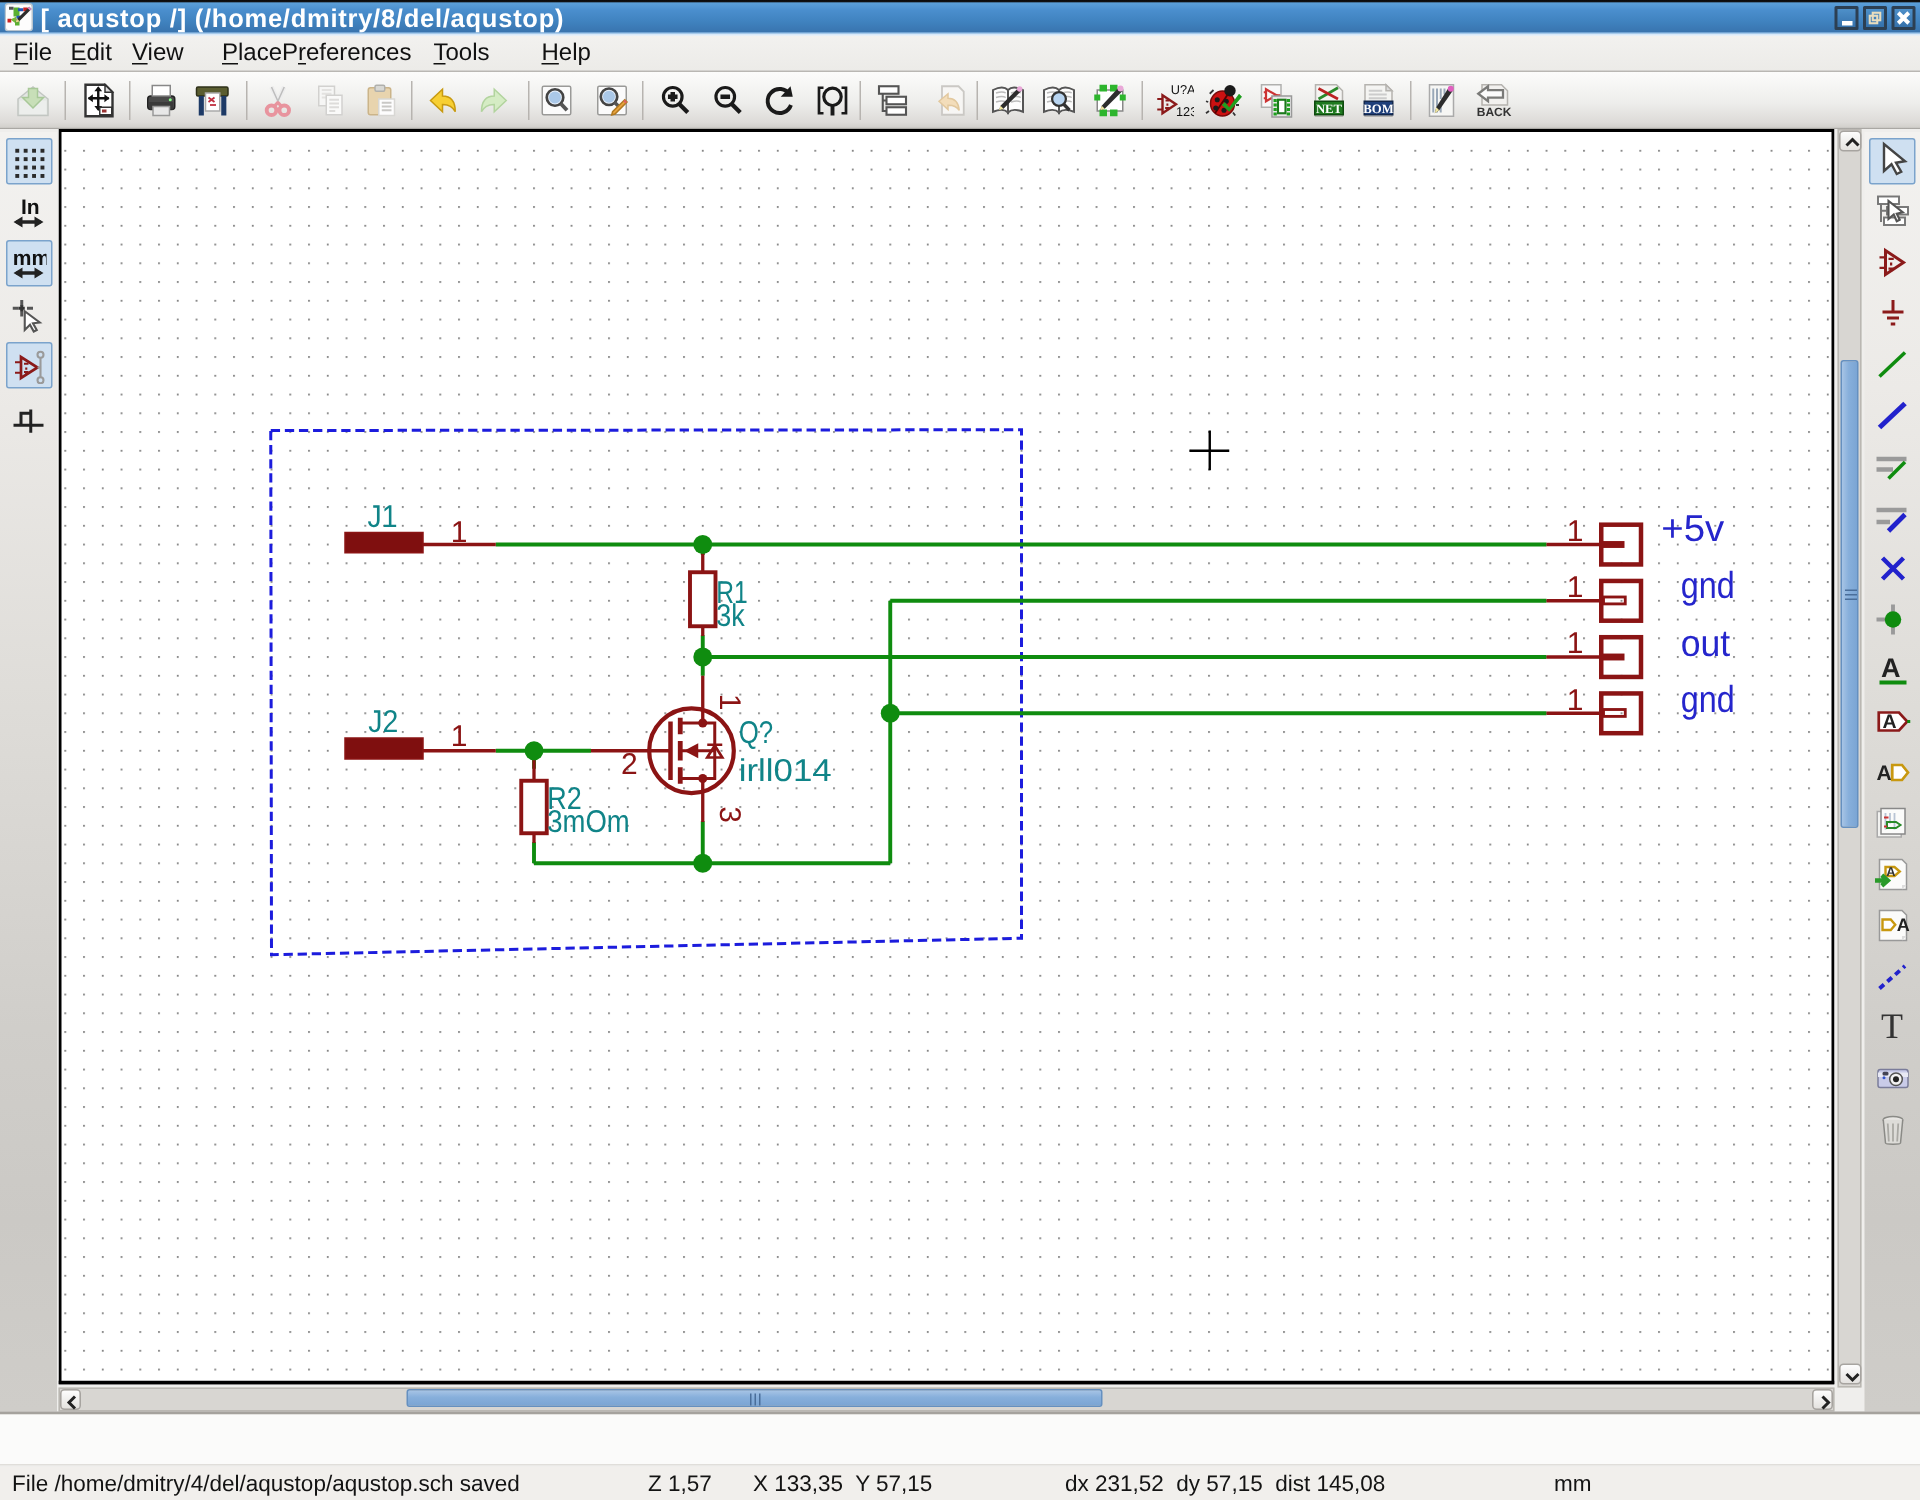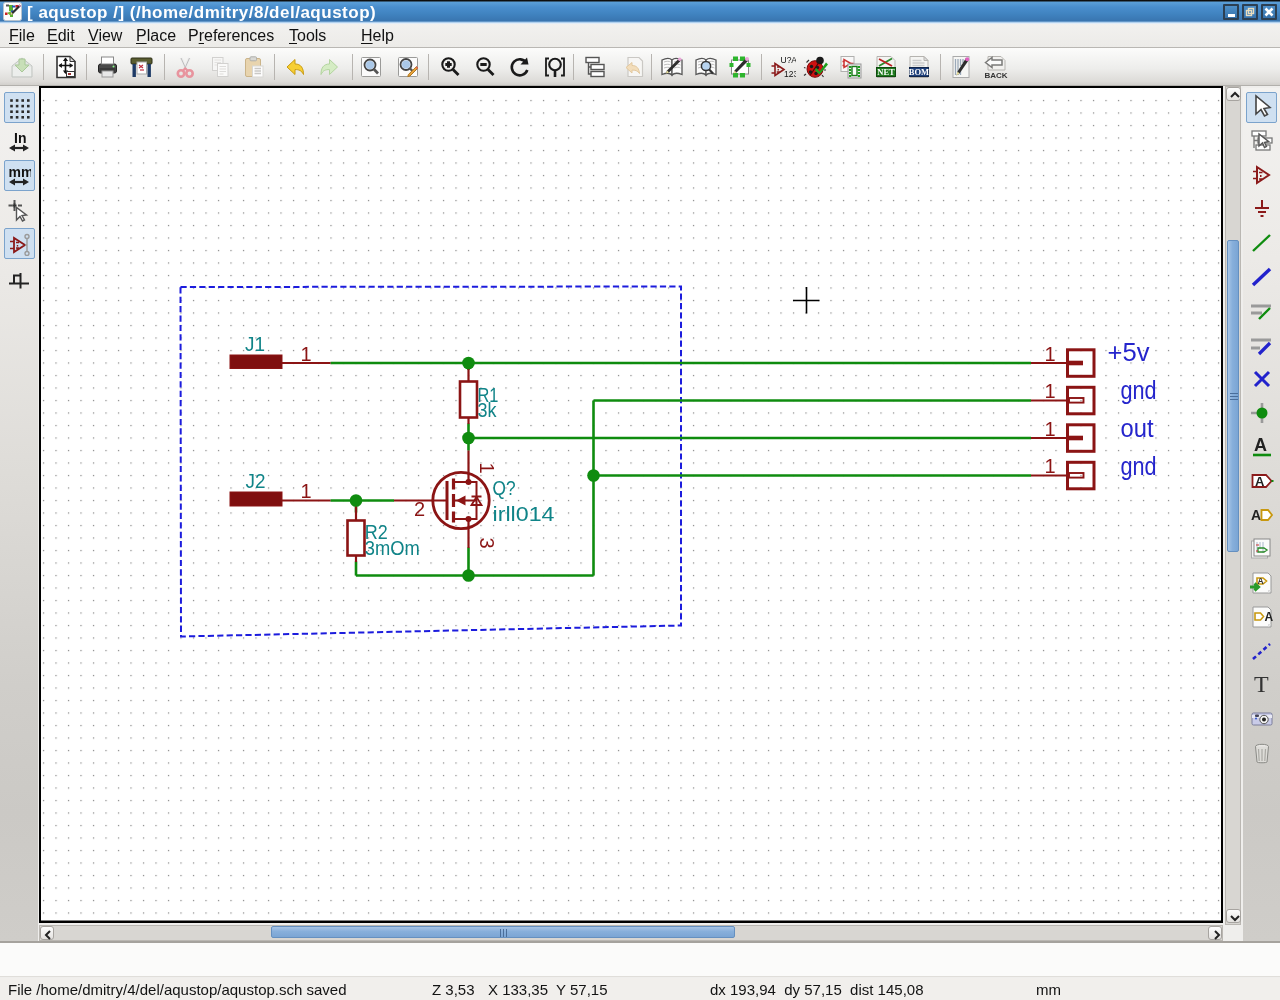--- a/index.html
+++ b/index.html
@@ -54,21 +54,21 @@
   </div>
 <div class="abs" style="left:1261px;top:4px;width:16px;height:16px;background:linear-gradient(#4e90c9,#3571ab);border:2px solid #2c3f52;border-radius:1px">
     <svg width="12" height="12" style="position:absolute;left:0;top:0">
       <path d="M2.5 2.5 L9.5 9.5 M9.5 2.5 L2.5 9.5" stroke="#fff" stroke-width="2.6" fill="none"></path>
     </svg>
   </div>
 <div class="abs menubar"></div>
 <div class="abs menuitem" style="left:9px"><span>F</span>ile</div>
 <div class="abs menuitem" style="left:47px"><span>E</span>dit</div>
 <div class="abs menuitem" style="left:88px"><span>V</span>iew</div>
-<div class="abs menuitem" style="left:136px"><span>P</span>lace</div>
+<div class="abs menuitem" style="left:148px"><span>P</span>lace</div>
 <div class="abs menuitem" style="left:188px">P<span>r</span>eferences</div>
 <div class="abs menuitem" style="left:289px"><span>T</span>ools</div>
 <div class="abs menuitem" style="left:361px"><span>H</span>elp</div>
 <div class="abs toolbar"></div>
 <div class="tsep abs" style="left:42.5px;top:54px"></div>
 <div class="tsep abs" style="left:86px;top:54px"></div>
 <div class="tsep abs" style="left:164px;top:54px"></div>
 <div class="tsep abs" style="left:274px;top:54px"></div>
 <div class="tsep abs" style="left:352px;top:54px"></div>
 <div class="tsep abs" style="left:427.5px;top:54px"></div>
@@ -505,15 +505,15 @@
     </svg></div>
 <div class="sidebtn abs" style="left:1248.5px;top:740px"><svg width="26" height="26" viewBox="0 0 26 26" style="">
       <ellipse cx="13" cy="6.5" rx="6.5" ry="2.2" fill="#e8e7e4" stroke="#8a8a86"></ellipse>
       <path d="M6.5 6.5 L8 22 C8 23 18 23 18 22 L19.5 6.5" fill="#dddcd8" stroke="#8a8a86"></path>
       <path d="M9.5 9 l0.7 12 M13 9 v12 M16.5 9 l-0.7 12" stroke="#aaa9a4" stroke-width="1.2" fill="none"></path>
     </svg></div>
 <div class="abs statusline"></div>
 <div class="abs statusband"></div>
 <div class="abs statusbar"></div>
 <div class="stext abs" style="left:8px">File /home/dmitry/4/del/aqustop/aqustop.sch saved</div>
-<div class="stext abs" style="left:432px">Z 3,53</div>
-<div class="stext abs" style="left:488px">X 133,35  Y 57,15</div>
-<div class="stext abs" style="left:710px">dx 193,94  dy 57,15  dist 145,08</div>
+<div class="stext abs" style="left:432px">Z 1,57</div>
+<div class="stext abs" style="left:502px">X 133,35  Y 57,15</div>
+<div class="stext abs" style="left:710px">dx 231,52  dy 57,15  dist 145,08</div>
 <div class="stext abs" style="left:1036px">mm</div>
 </body></html>

